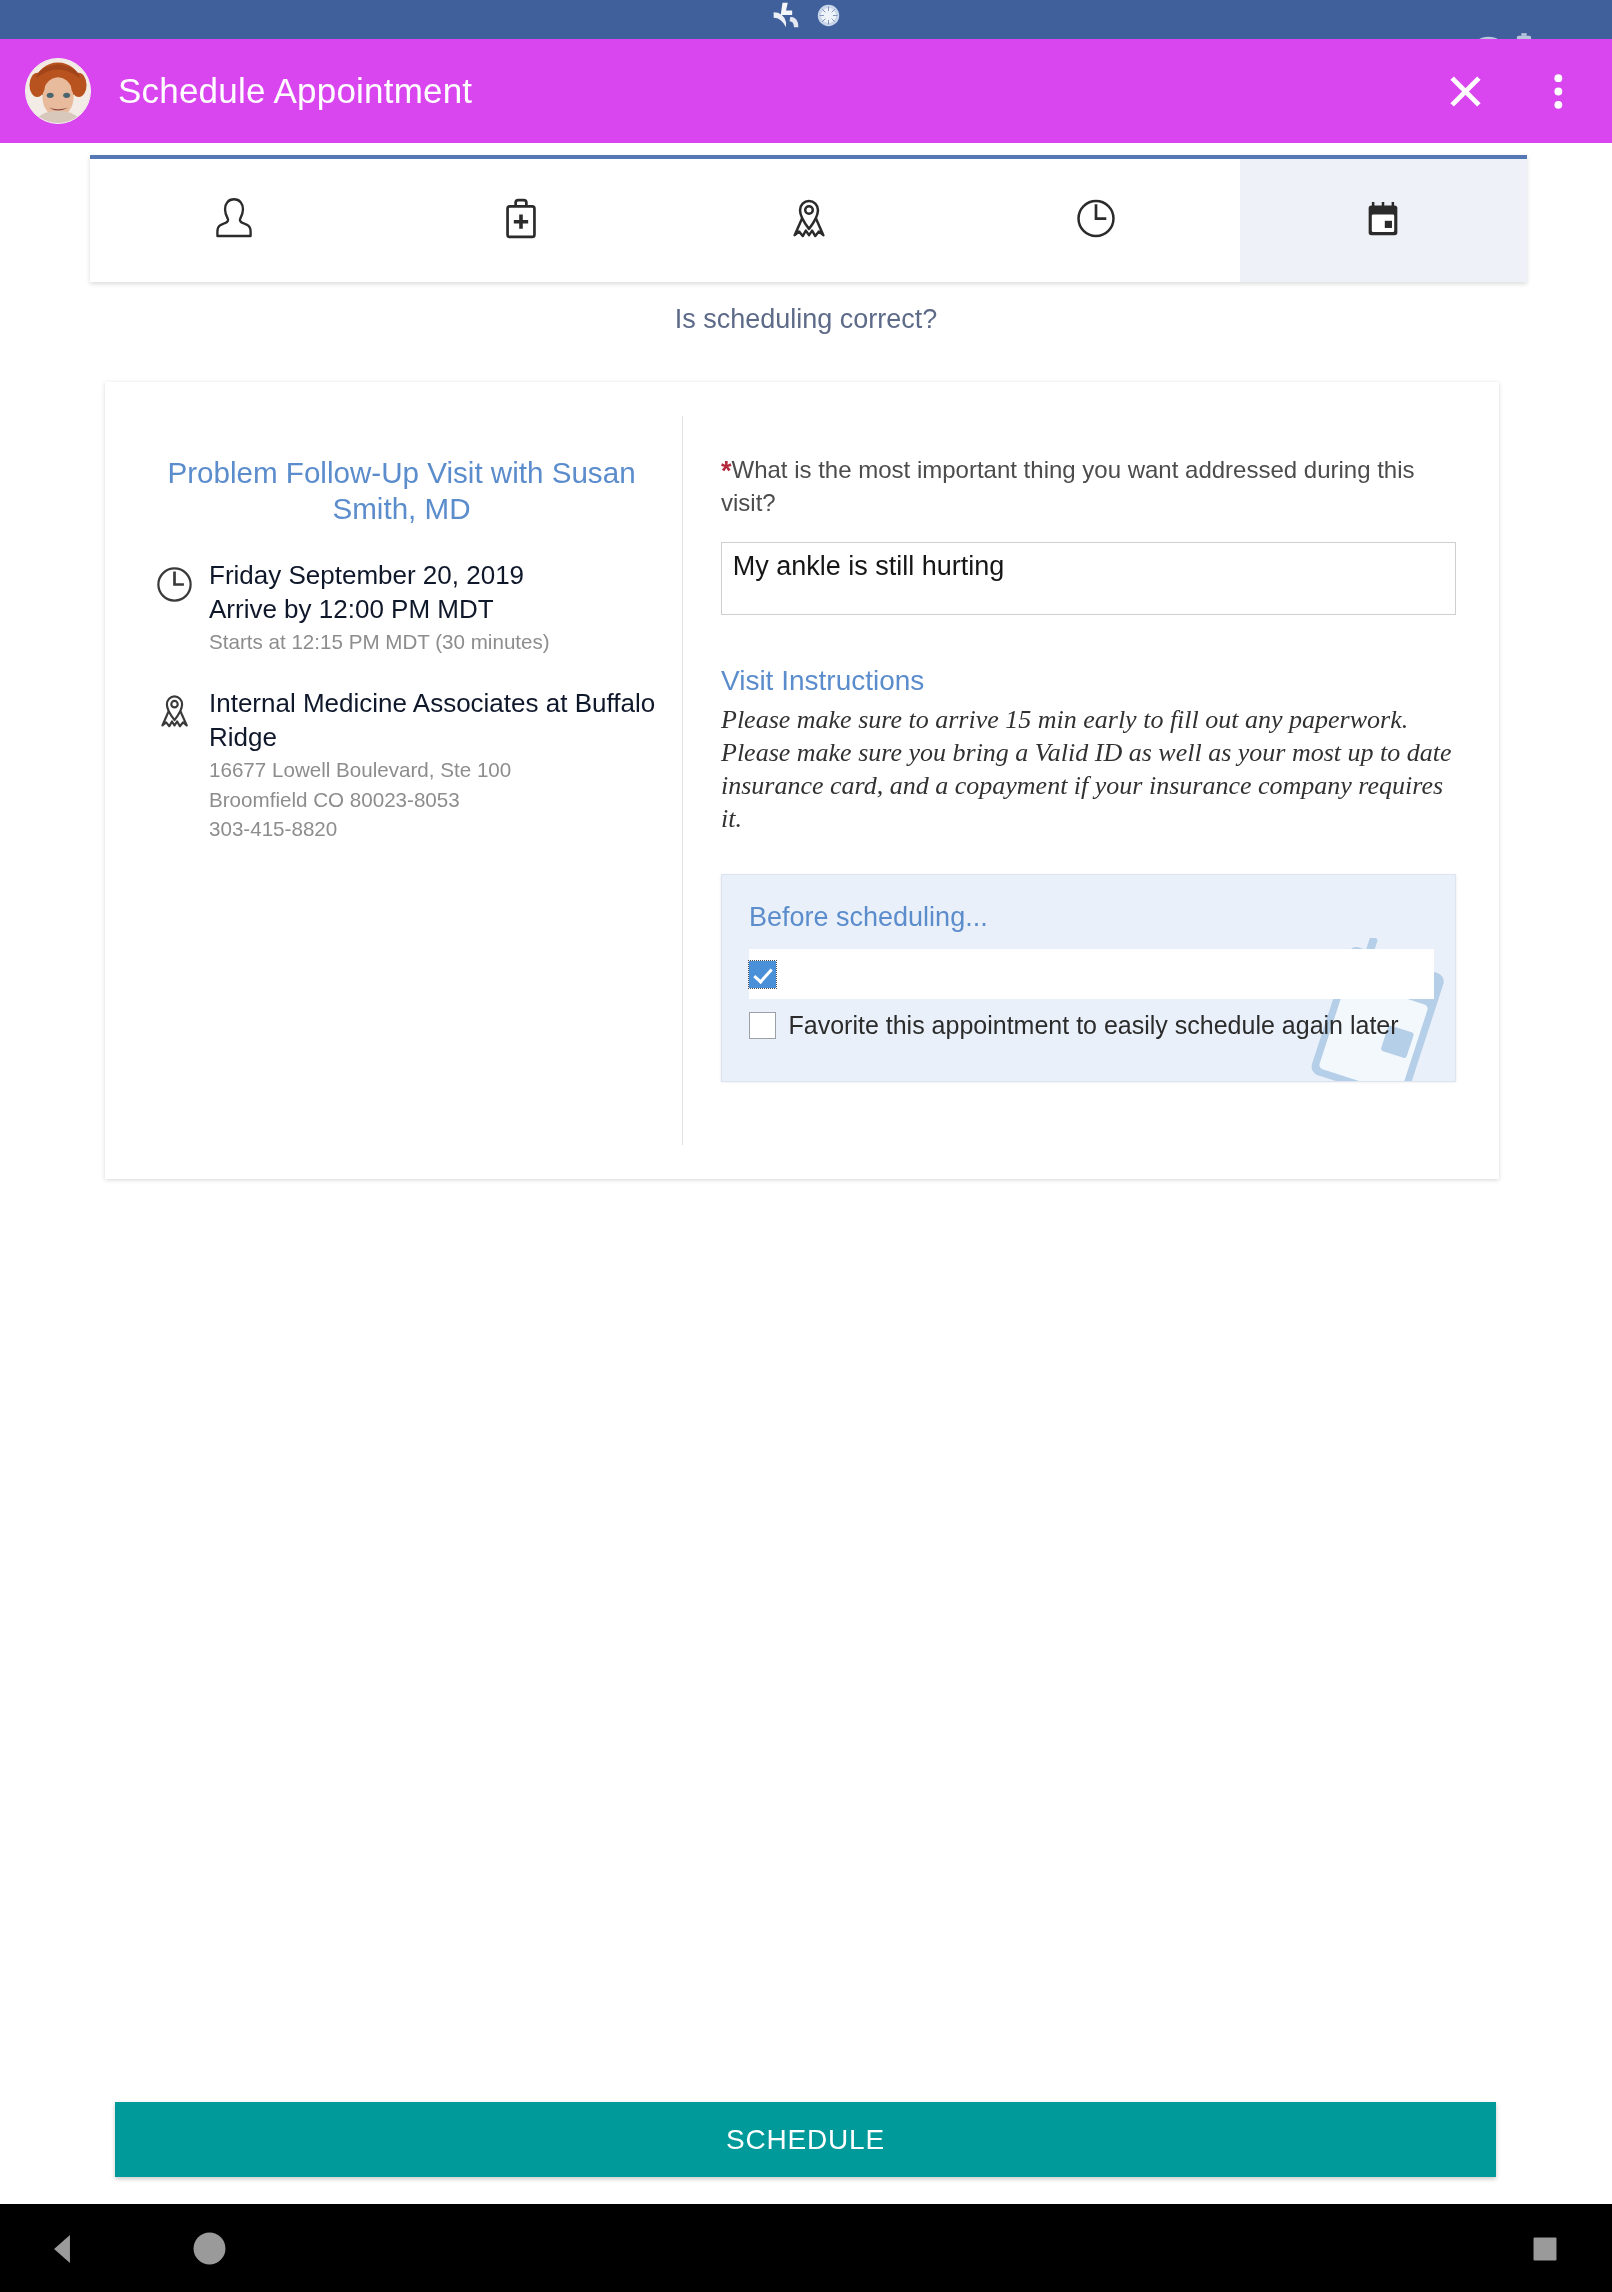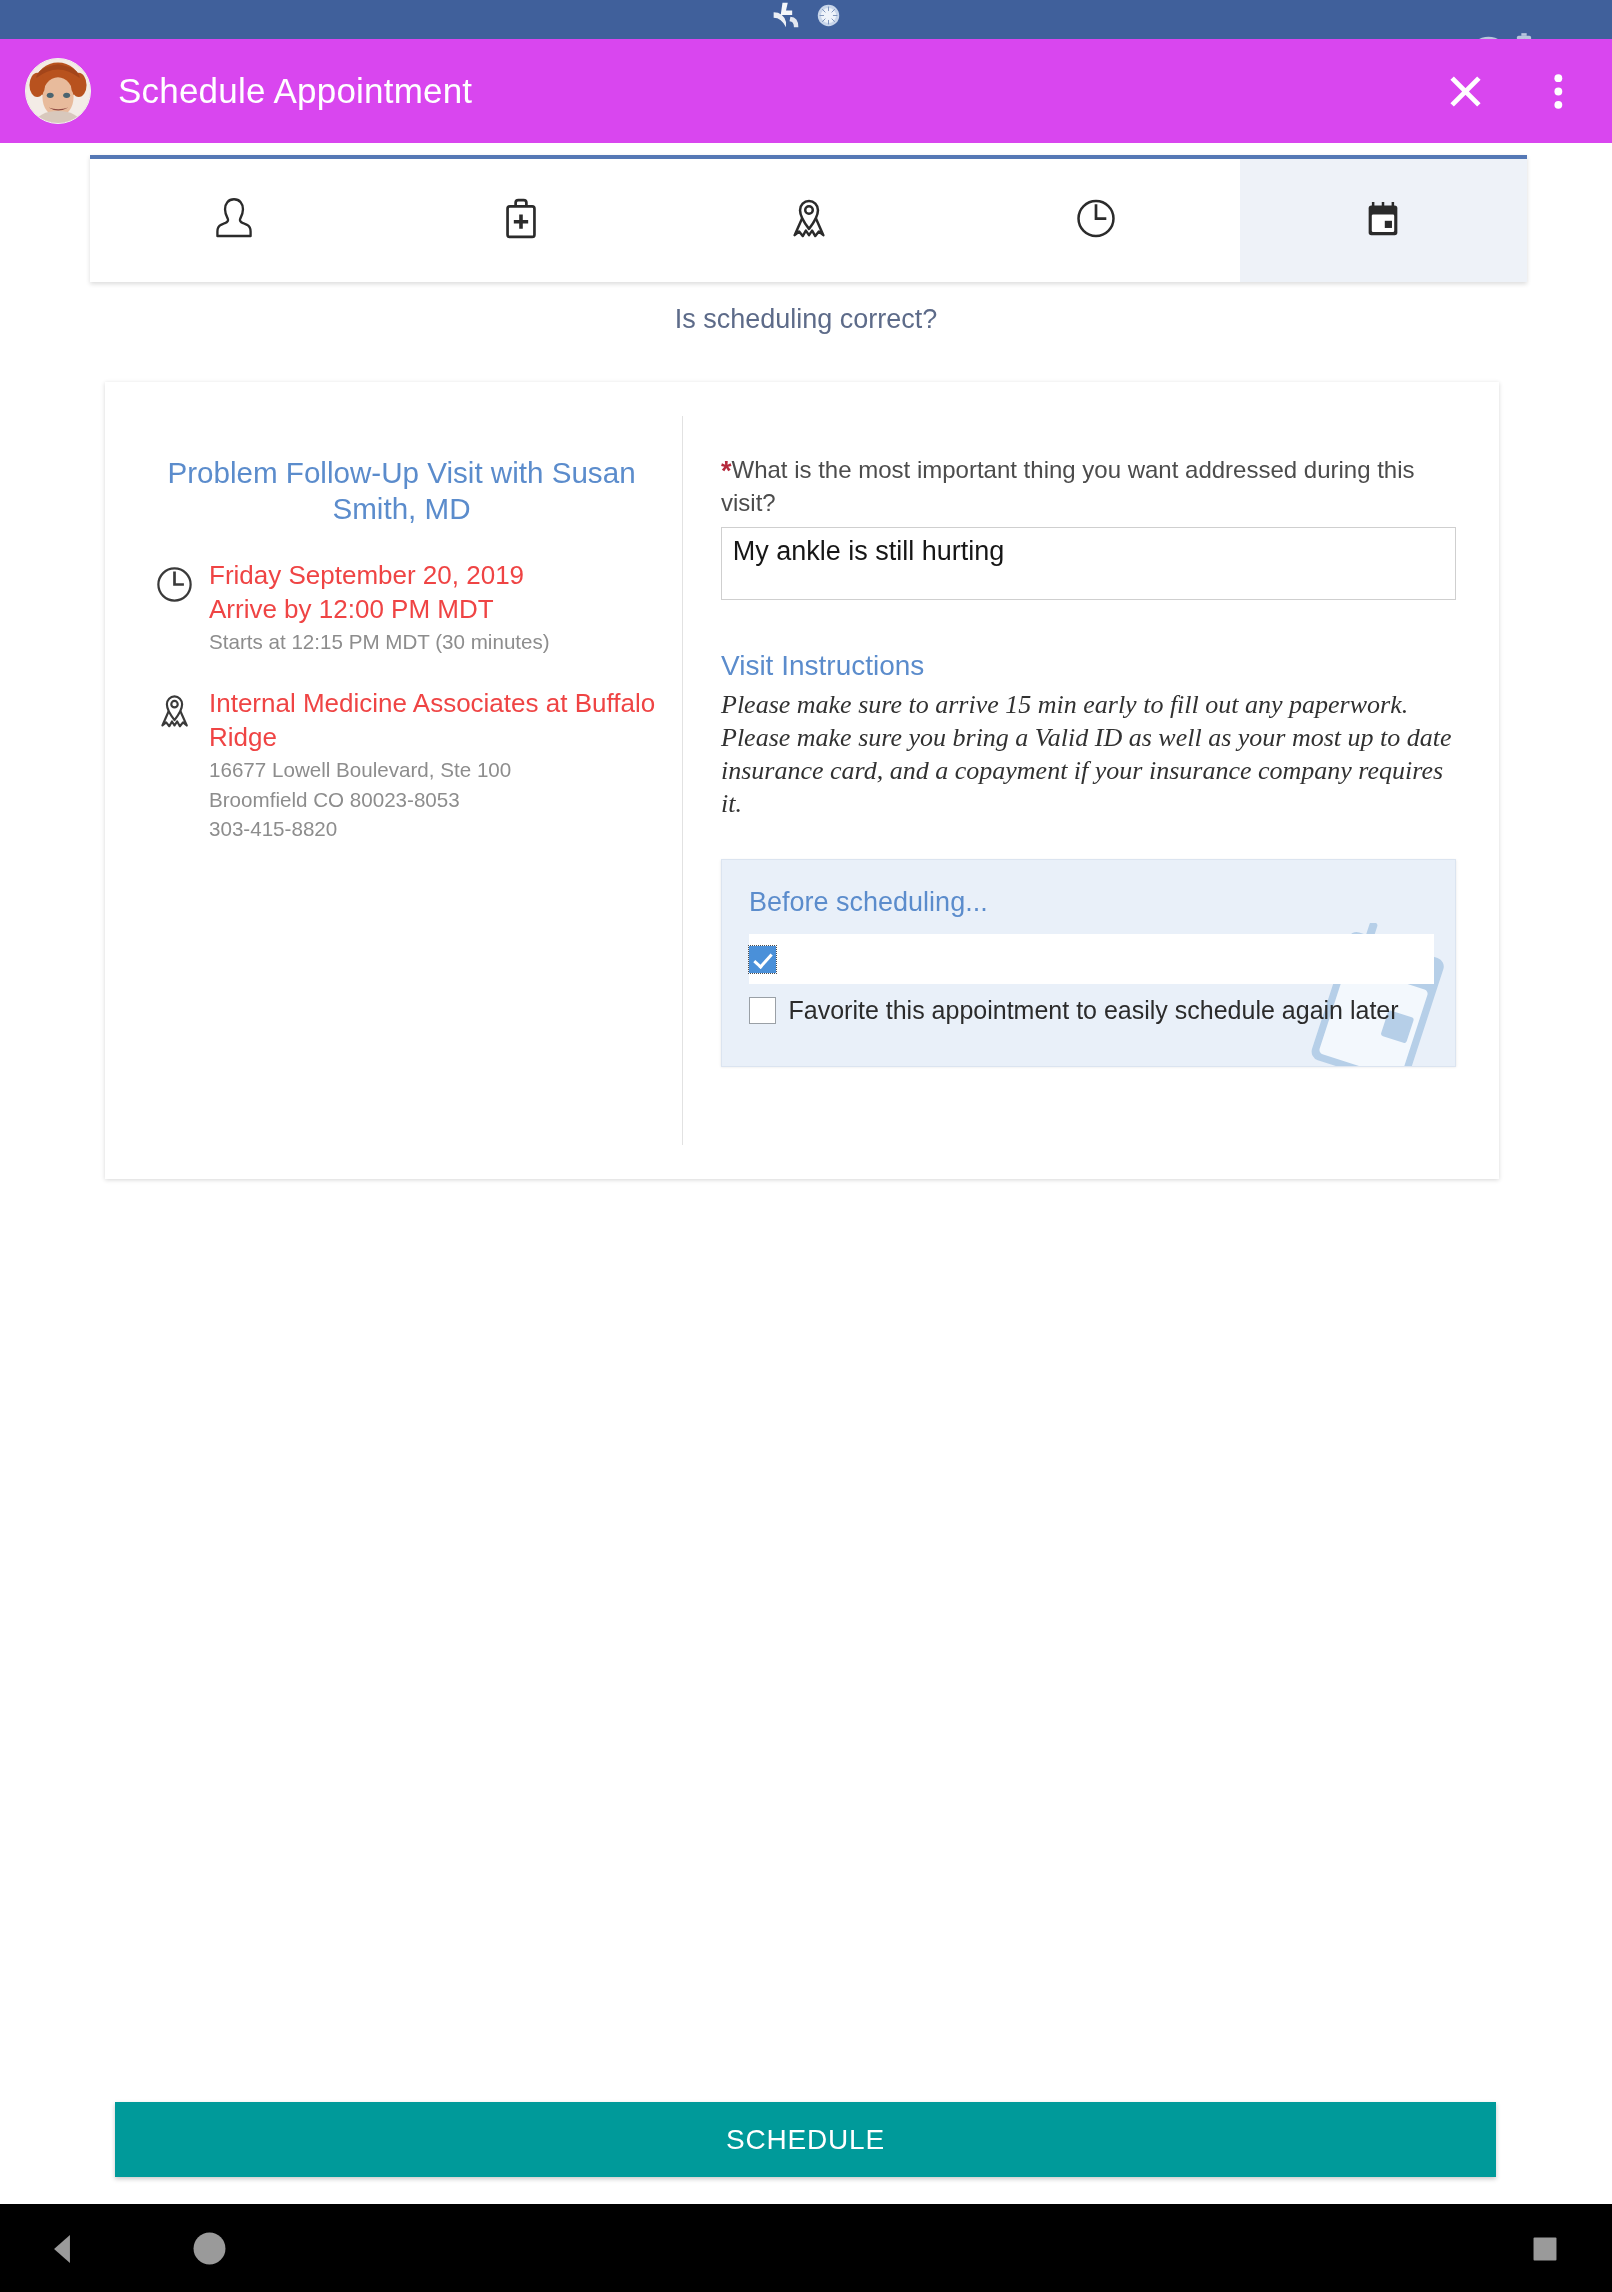--- a/index.html
+++ b/index.html
@@ -111,31 +111,31 @@
   }
 
   .info-row { display: flex; margin-bottom: 30px; }
   .info-icon {
     width: 70px; flex: 0 0 70px;
     display: flex; justify-content: center;
     padding-top: 5.4px;
   }
   .info-body { flex: 1 1 auto; }
   .info-main {
-    color: #ef4444; font-size: 26px; line-height: 1.32;
+    color: #0f172a; font-size: 26px; line-height: 1.32;
   }
   .info-sub {
     color: #8d8d8d; font-size: 20.6px; line-height: 1.34;
     margin-top: 1.8px;
   }
 
   
   .q-label {
     color: #4c4c4c; font-size: 24px; line-height: 1.24;
-    margin-bottom: 9px;
+    margin-bottom: 24px;
   }
   .req-star { color: #b5293c; font-size: 27px; font-weight: 700; vertical-align: -1.8px; }
   .answer-box {
     width: 100%; height: 73px;
     border: 0.9px solid #cfcfcf; background: #ffffff;
     font-family: "Liberation Sans", sans-serif;
     font-size: 27px; color: #161616;
     padding: 7.2px 10.7px;
     outline: none; display: block;
     vertical-align: top;

